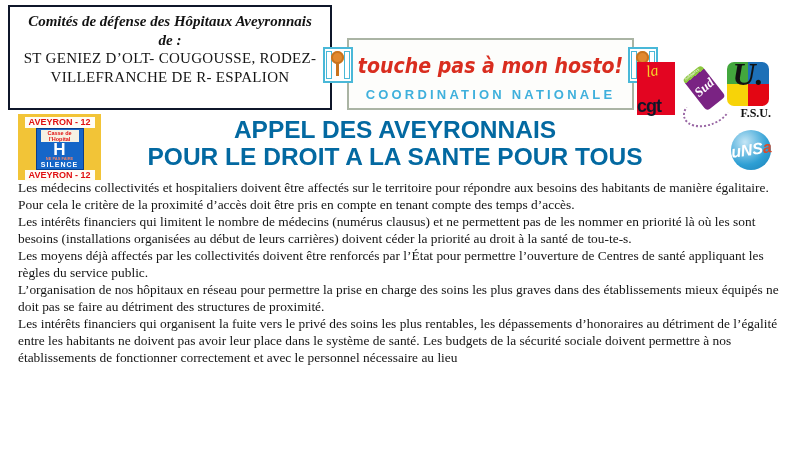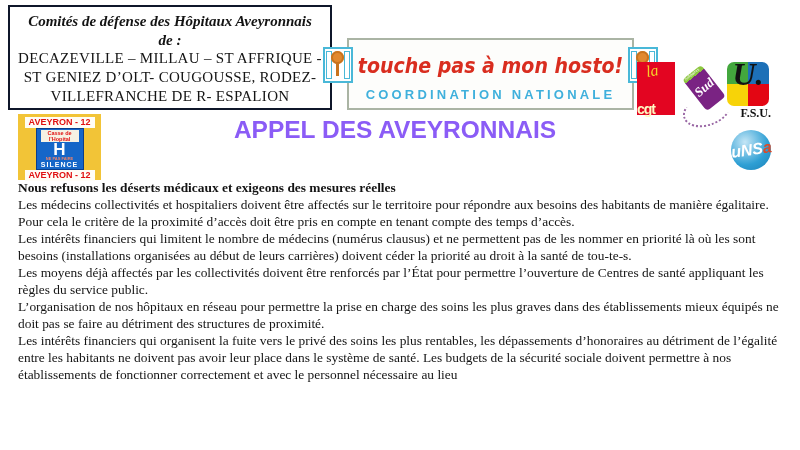--- a/index.html
+++ b/index.html
@@ -34,21 +34,21 @@
   }
   .h-icon { position:relative; width:26px; height:32px; background:#ffffff; border:2px solid #49b8d8; flex:none; }
   .h-icon .bar-l, .h-icon .bar-r { position:absolute; top:2px; bottom:2px; width:4px; background:#fff; border:1px solid #49b8d8; }
   .h-icon .bar-l { left:1px; } .h-icon .bar-r { right:1px; }
   .h-icon .crown { position:absolute; top:2px; left:6px; width:13px; height:13px; background:#e2892f; border-radius:50%; box-shadow:inset 0 0 0 2px #c9741f; }
   .h-icon .trunk { position:absolute; top:14px; left:11px; width:3px; height:13px; background:#c9741f; }
 
   
   .cgt-logo { position:absolute; left:637px; top:62px; width:38px; height:53px; background:#e30521; overflow:visible; }
   .cgt-la { position:absolute; top:0px; left:9px; color:#f5d028; font-style:italic; font-size:16px; transform:rotate(-10deg); font-family:"Liberation Serif", serif; }
-  .cgt-label { position:absolute; bottom:-2px; left:0px; color:#fef9c3; font-family:"Liberation Sans", sans-serif; font-weight:bold; font-size:14px; letter-spacing:-1px; }
+  .cgt-label { position:absolute; bottom:-2px; left:0px; color:#0f172a; font-family:"Liberation Sans", sans-serif; font-weight:bold; font-size:18px; letter-spacing:-1px; }
 
   .sud-logo { position:absolute; left:681px; top:58px; width:50px; height:70px; }
   .sud-rect {
     position:absolute; top:10px; left:11px; width:24px; height:40px; border-radius:4px;
     background:linear-gradient(#8cc63f 0 5px, #7a2383 5px); transform:rotate(-38deg);
     display:flex; align-items:center; justify-content:center;
   }
   .sud-top { position:absolute; top:-1px; left:2px; font-size:4px; color:#ffffff; font-family:"Liberation Sans", sans-serif; }
   .sud-label { color:#ffffff; font-style:italic; font-weight:bold; font-size:13px; font-family:"Liberation Serif", serif; transform:rotate(-3deg); }
   .sud-arc { position:absolute; bottom:2px; left:1px; width:46px; height:28px; border:2px dotted #9a68a5; border-color:transparent transparent #9a68a5 #9a68a5; border-radius:50%; transform:rotate(-20deg); }
@@ -79,38 +79,37 @@
   .badge-square { width:46px; height:40px; background:#1566c8; border:1px solid #0a3f8c; display:flex; flex-direction:column; align-items:center; justify-content:flex-start; }
   .badge-casse { background:#f6f2e4; color:#e01010; font-weight:bold; font-size:5.5px; line-height:6px; width:38px; text-align:center; margin-top:1px; }
   .badge-h { color:#ffffff; font-weight:bold; font-size:17px; line-height:15px; }
   .badge-nepas { color:#f08268; font-weight:bold; font-size:4px; line-height:4px; }
   .badge-silence { color:#ffffff; font-weight:bold; font-size:7px; line-height:8px; letter-spacing:1px; }
 
   
   .appeal-title {
     position:absolute; left:100px; top:116px; width:590px; text-align:center;
     font-family:"Liberation Sans", sans-serif; font-weight:bold; font-size:24.5px;
-    line-height:27px; color:#8b5cf6; letter-spacing:0px; white-space:nowrap;
+    line-height:27px; color:#0369a1; letter-spacing:0px; white-space:nowrap;
   }
 
   
   .body-text { position:absolute; left:18px; top:179px; width:766px; font-size:13.4px; line-height:17px; }
   .body-text p { margin:0; }
   .sec-heading { font-weight:bold; }
   .sec2-gap { margin-top:18px; }
 </style>
 </head>
 <body>
 
 <div class="canvas">
 
   <div class="committee-box">
     <div class="c-title">Comités  de défense des Hôpitaux Aveyronnais</div>
     <div class="c-de">de :</div>
-    <div class="c-city">DECAZEVILLE – MILLAU – ST AFFRIQUE -</div>
     <div class="c-city">ST GENIEZ D’OLT- COUGOUSSE, RODEZ-</div>
     <div class="c-city">VILLEFRANCHE DE R- ESPALION</div>
   </div>
 
   <div class="hosto-box">
     <div class="hosto-row">
       <span class="h-icon">
         <span class="bar-l"></span>
         <span class="bar-r"></span>
         <span class="crown"></span>
@@ -164,24 +163,24 @@
       </div>
       <div class="badge-h">H</div>
       <div class="badge-nepas">NE PAS FAIRE</div>
       <div class="badge-silence">SILENCE</div>
     </div>
     <div class="badge-band">AVEYRON - 12</div>
   </div>
 
   <div class="appeal-title">
     <div>APPEL DES AVEYRONNAIS</div>
+    <div>POUR LE DROIT A LA SANTE POUR TOUS</div>
   </div>
 
   <div class="body-text">
-    <p class="sec-heading">Nous refusons les déserts médicaux et exigeons des mesures réelles</p>
     <p>Les médecins collectivités et hospitaliers doivent être affectés sur le territoire pour répondre aux besoins des habitants de manière égalitaire.</p>
     <p>Pour cela le critère de la proximité d’accès doit être pris en compte en tenant compte des temps d’accès.</p>
     <p>Les intérêts financiers qui limitent le nombre de médecins (numérus clausus) et ne permettent pas de les nommer en priorité là où les sont besoins (installations organisées au début de leurs carrières) doivent céder la priorité au droit à la santé de tou-te-s.</p>
     <p>Les moyens déjà affectés par les collectivités doivent être renforcés par l’État pour permettre l’ouverture de Centres de santé appliquant les règles du service public.</p>
     <p>L’organisation de nos hôpitaux en réseau pour permettre la prise en charge des soins les plus graves dans des établissements mieux équipés ne doit pas se faire au détriment des structures de proximité.</p>
     <p>Les intérêts financiers qui organisent la fuite vers le privé des soins les plus rentables, les dépassements d’honoraires au détriment de l’égalité entre les habitants ne doivent pas avoir leur place dans le système de santé. Les budgets de la sécurité sociale doivent permettre à nos établissements de fonctionner correctement et avec le personnel nécessaire au lieu</p>
   </div>
 
 </div>
 

